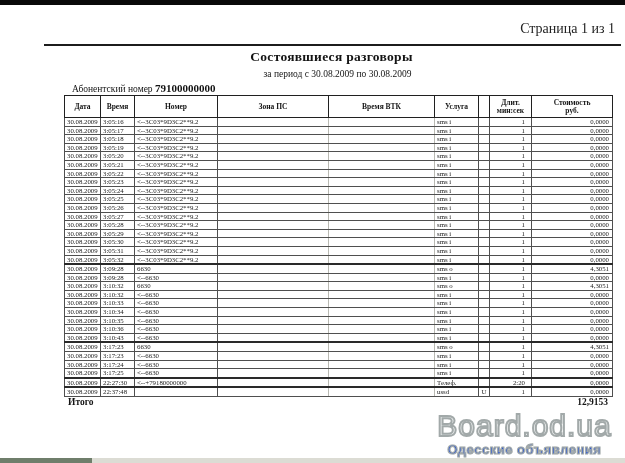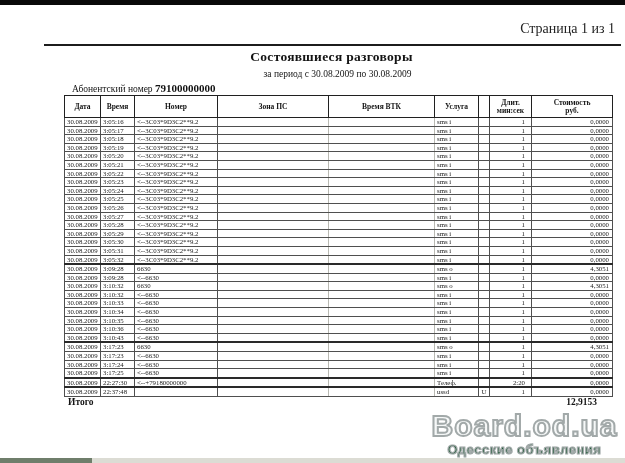--- a/index.html
+++ b/index.html
@@ -25,26 +25,26 @@
     padding:0 2px;white-space:nowrap;overflow:hidden;color:#1b1b1b;}
   .calls-table tbody td:nth-child(1),.calls-table tbody td:nth-child(2),
   .calls-table tbody td:nth-child(3),.calls-table tbody td:nth-child(6){text-align:left;}
   .calls-table tbody td:nth-child(4),.calls-table tbody td:nth-child(5){border-left-color:#b9b9b2;border-right-color:#b9b9b2;}
   .calls-table tbody td:nth-child(7){text-align:center;padding:0;}
   .calls-table tbody td:nth-child(8){text-align:right;padding-right:6px;}
   .calls-table tbody td:nth-child(9){text-align:right;padding-right:3px;}
   .calls-table tbody tr.group-start td{border-top:2px solid #2a2a2a;}
   .totals{position:absolute;top:397px;left:68px;right:13px;height:14px;}
   .totals .t-label{position:absolute;left:0;top:0;font-size:9.5px;font-weight:bold;}
-  .totals .t-value{position:absolute;right:15px;top:0;font-size:9.5px;font-weight:bold;}
+  .totals .t-value{position:absolute;right:4px;top:0;font-size:9.5px;font-weight:bold;}
   .watermark{position:absolute;right:3px;bottom:6px;width:195px;text-align:center;
     font-family:"Liberation Sans", sans-serif;pointer-events:none;}
-  .wm-line1{font-size:30px;font-weight:bold;letter-spacing:1px;color:#f6f8f8;
+  .wm-line1{font-size:30px;font-weight:normal;letter-spacing:1px;color:#f6f8f8;
     -webkit-text-stroke:2px #a2a9a9;text-shadow:0 0 1px #aab1b1;line-height:30px;}
-  .wm-line2{font-size:13px;font-weight:bold;letter-spacing:0.5px;color:#14532d;
+  .wm-line2{font-size:13px;font-weight:bold;letter-spacing:0.5px;color:#1d4ed8;
     -webkit-text-stroke:1.2px #a2a9a9;text-shadow:0 0 1px #aab1b1;line-height:15px;margin-top:1px;}
 </style>
 </head>
 <body>
 
 <div class="top-strip"></div>
 
 <div class="page-label">Страница 1 из 1</div>
 <div class="rule"></div>
 

